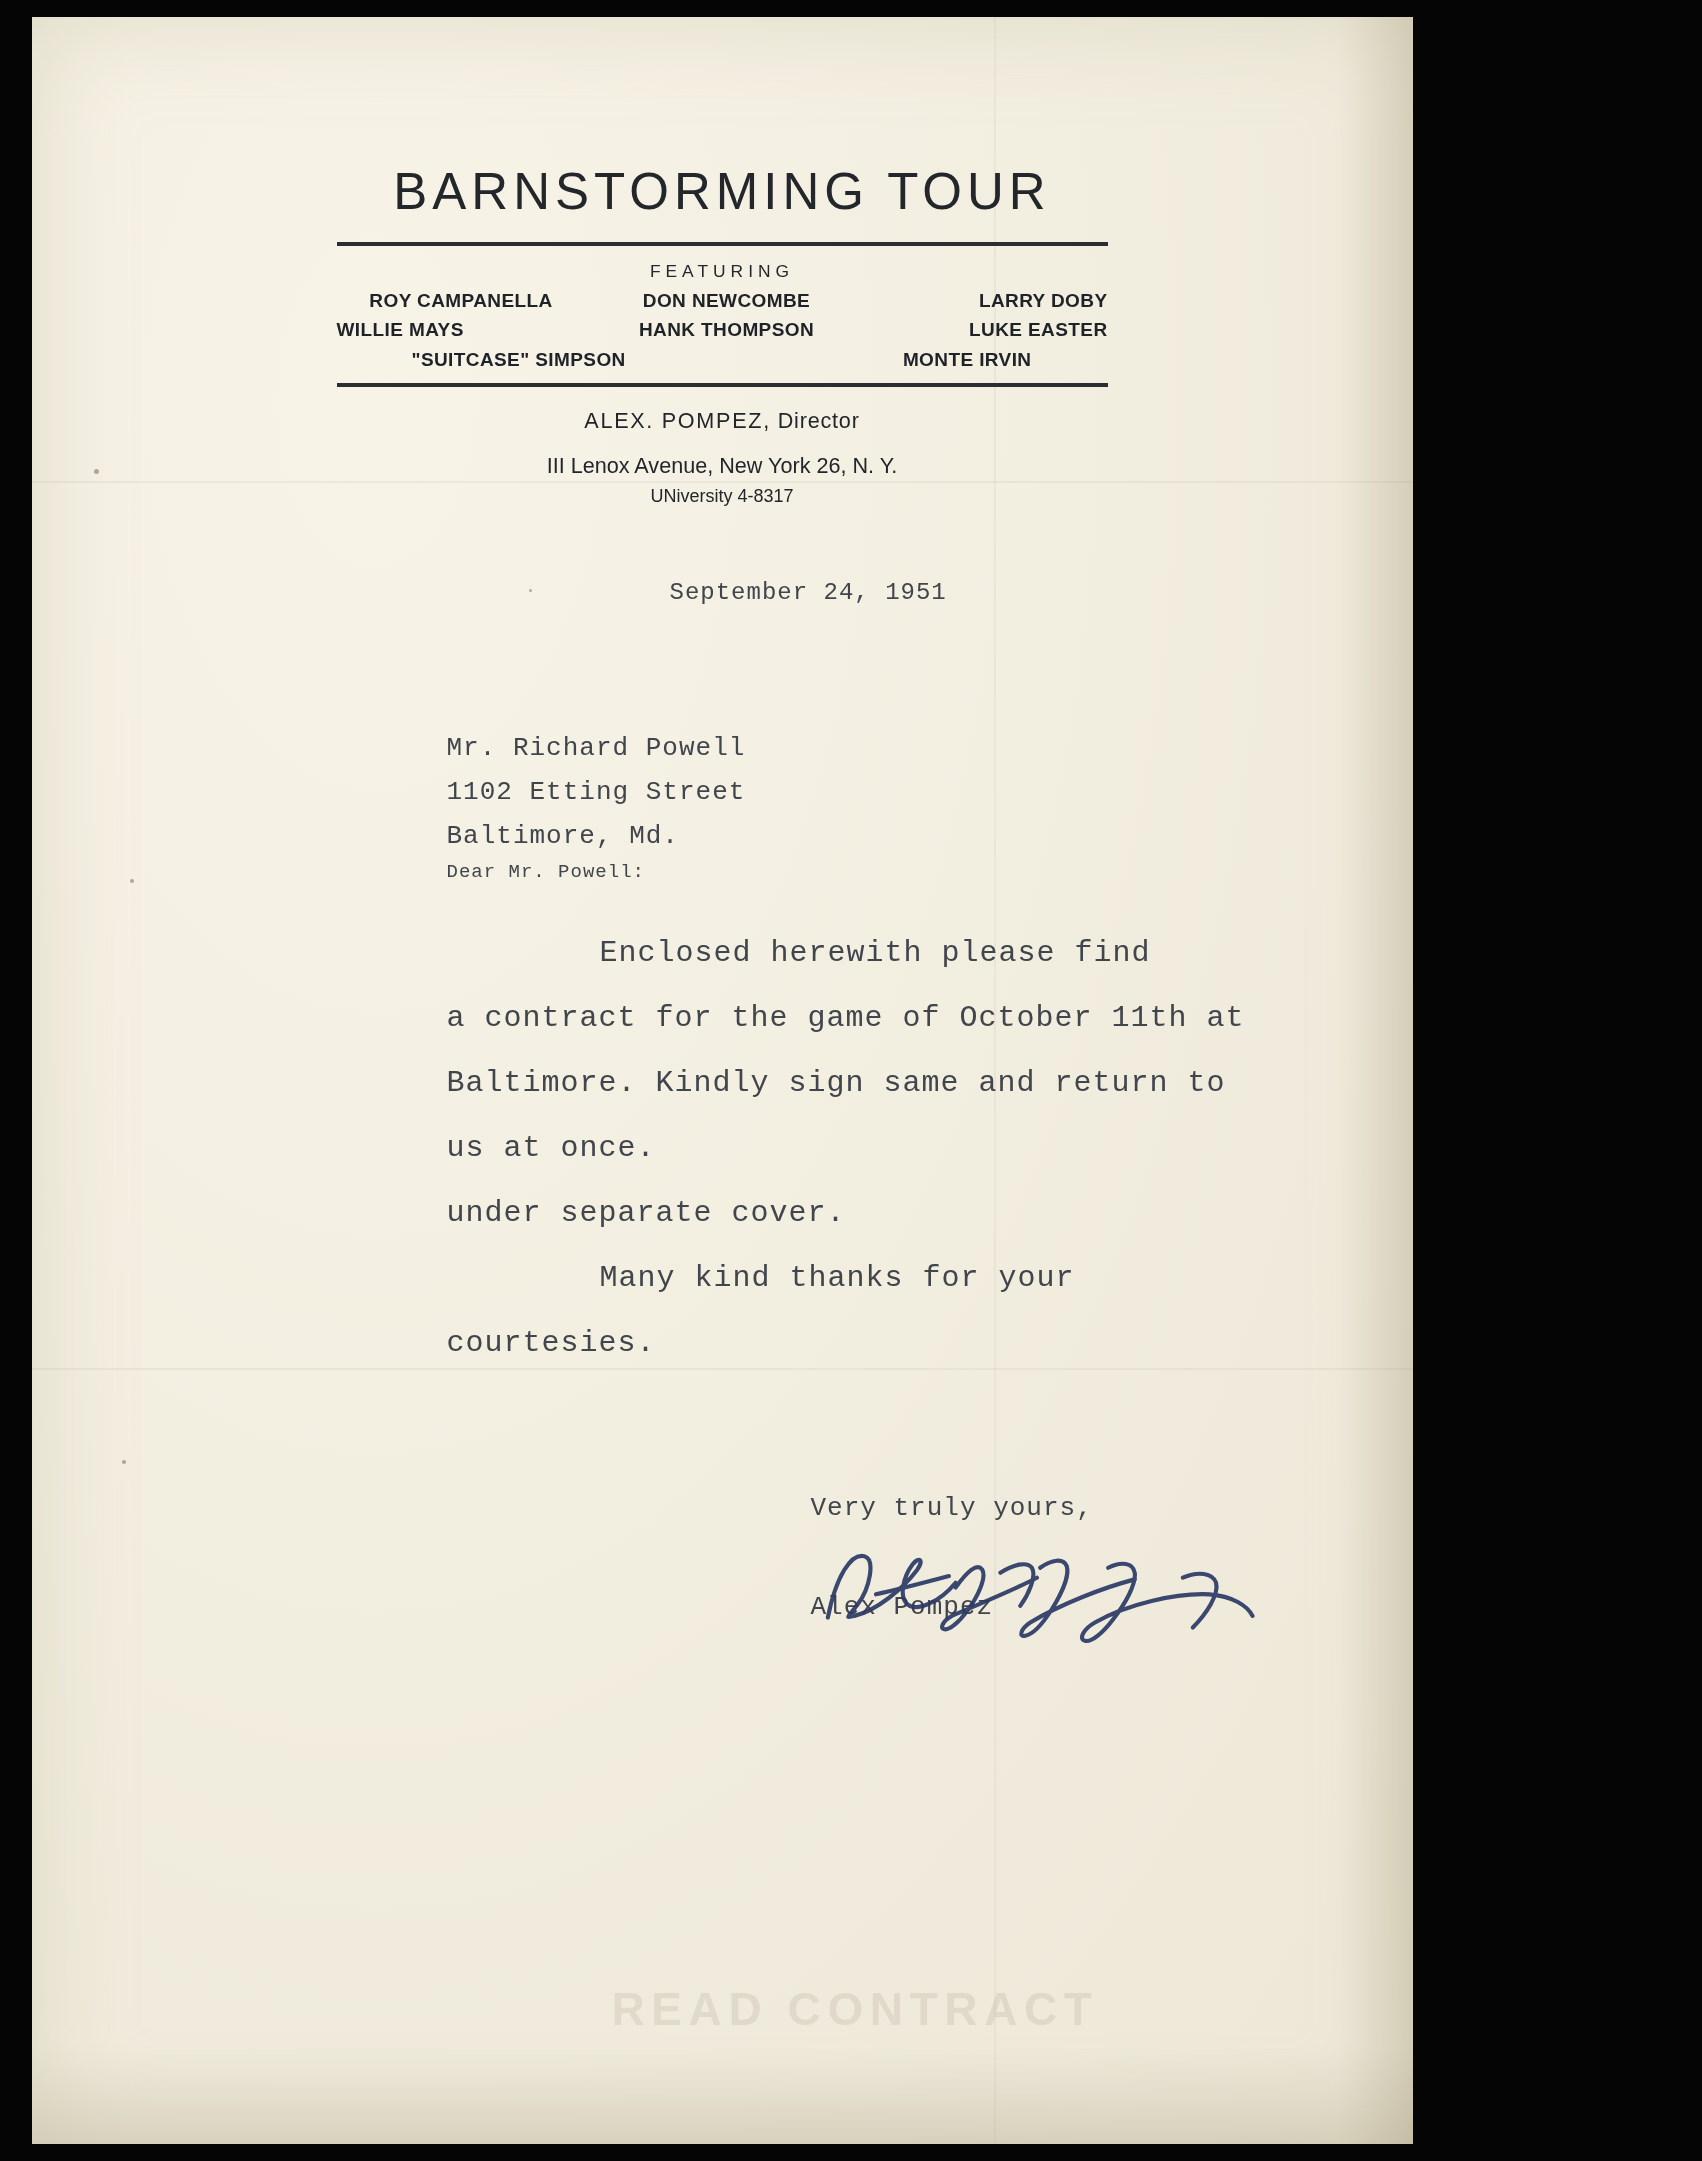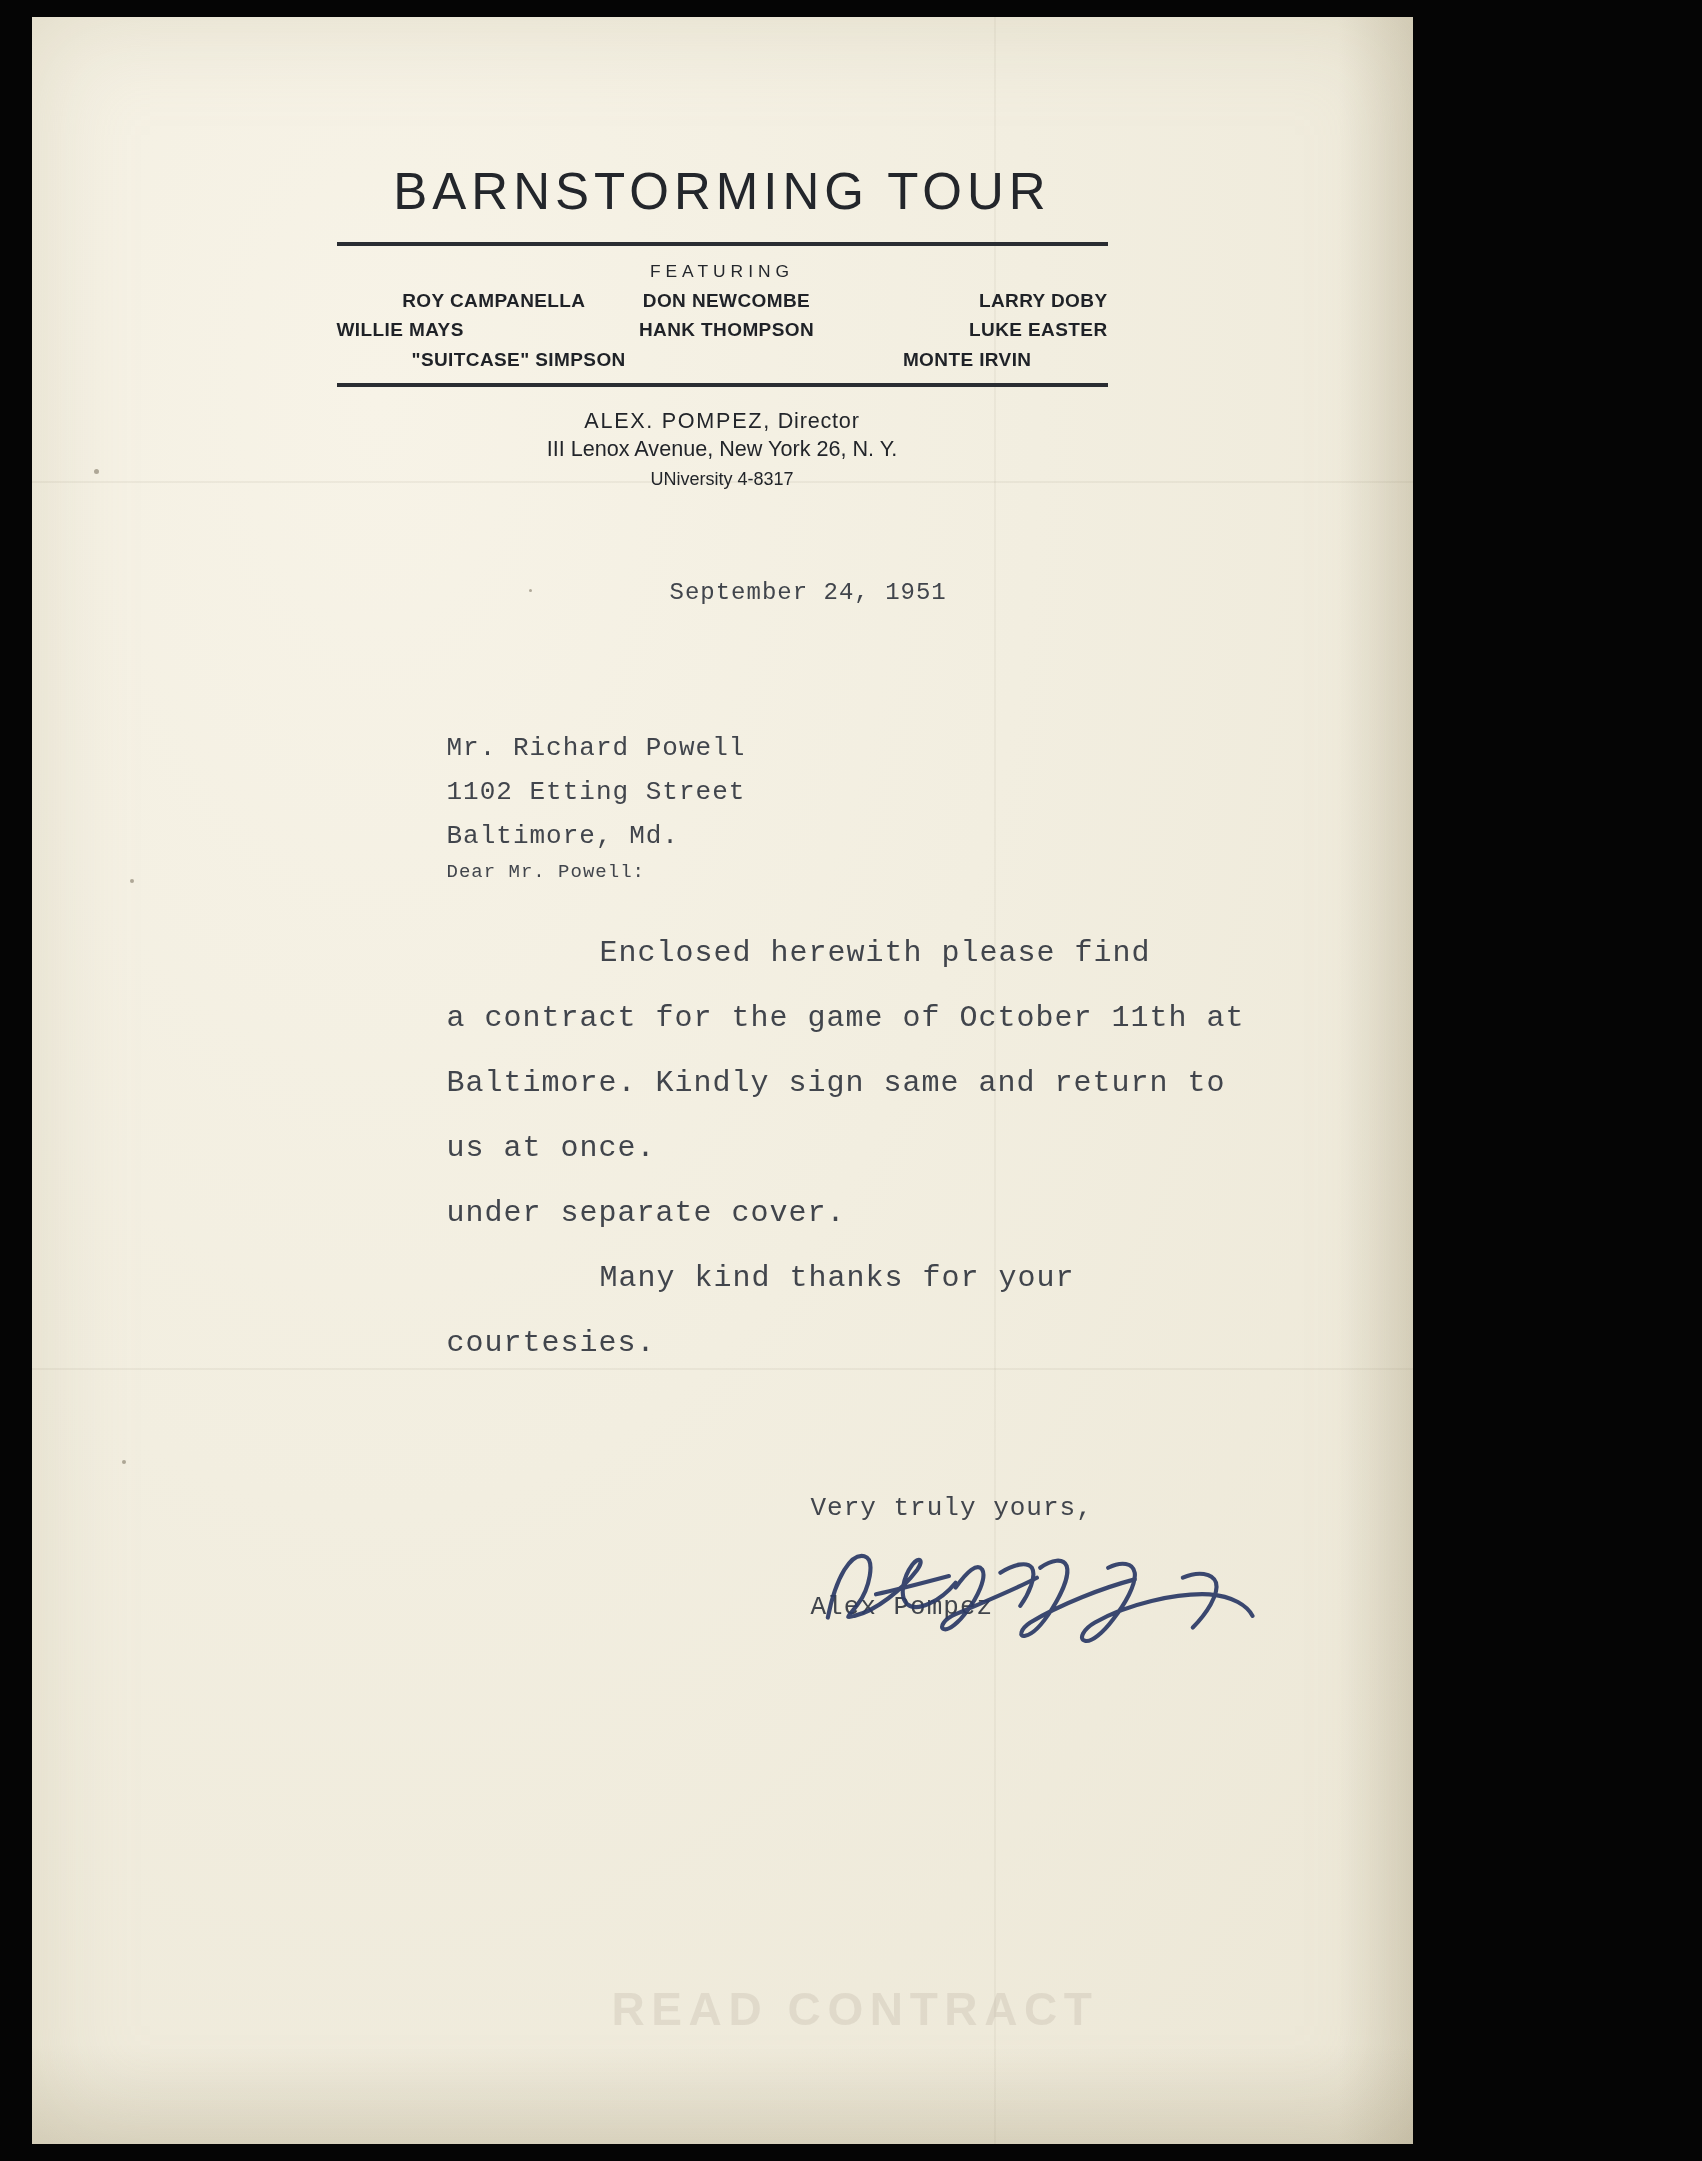--- a/index.html
+++ b/index.html
@@ -113,21 +113,21 @@
   }
   .player-row {
     display: flex;
     justify-content: space-between;
     align-items: baseline;
     margin-bottom: 7.5px;
   }
   .player-row .col {
     flex: 0 0 auto;
   }
-  .player-row.row1 .col:nth-child(1) { width: 249px; text-align: right; }
+  .player-row.row1 .col:nth-child(1) { width: 249px; text-align: center; }
   .player-row.row1 .col:nth-child(2) { width: 274px; text-align: center; }
   .player-row.row1 .col:nth-child(3) { width: 240px; text-align: right; }
   .player-row.row2 .col:nth-child(1) { width: 249px; text-align: left; }
   .player-row.row2 .col:nth-child(2) { width: 274px; text-align: center; }
   .player-row.row2 .col:nth-child(3) { width: 240px; text-align: right; }
   .player-row.row3 {
     justify-content: space-between;
     padding: 0 10px 0 75px;
   }
   .player-row.row3 .col:nth-child(1) { text-align: left; }
@@ -137,21 +137,21 @@
     margin-top: 21.6px;
     color: #22252a;
   }
   #director-line {
     font-size: 21.6px;
     letter-spacing: 0.8px;
   }
   #director-line .name { letter-spacing: 1.7px; }
   #street-line {
     font-size: 21.6px;
-    margin-top: 2px;
+    margin-top: 19px;
   }
   #phone-line {
     font-size: 18px;
     margin-top: 6.6px;
   }
 
   
   .tw {
     font-family: "Liberation Mono", "DejaVu Sans Mono", monospace;
     color: #41454c;

